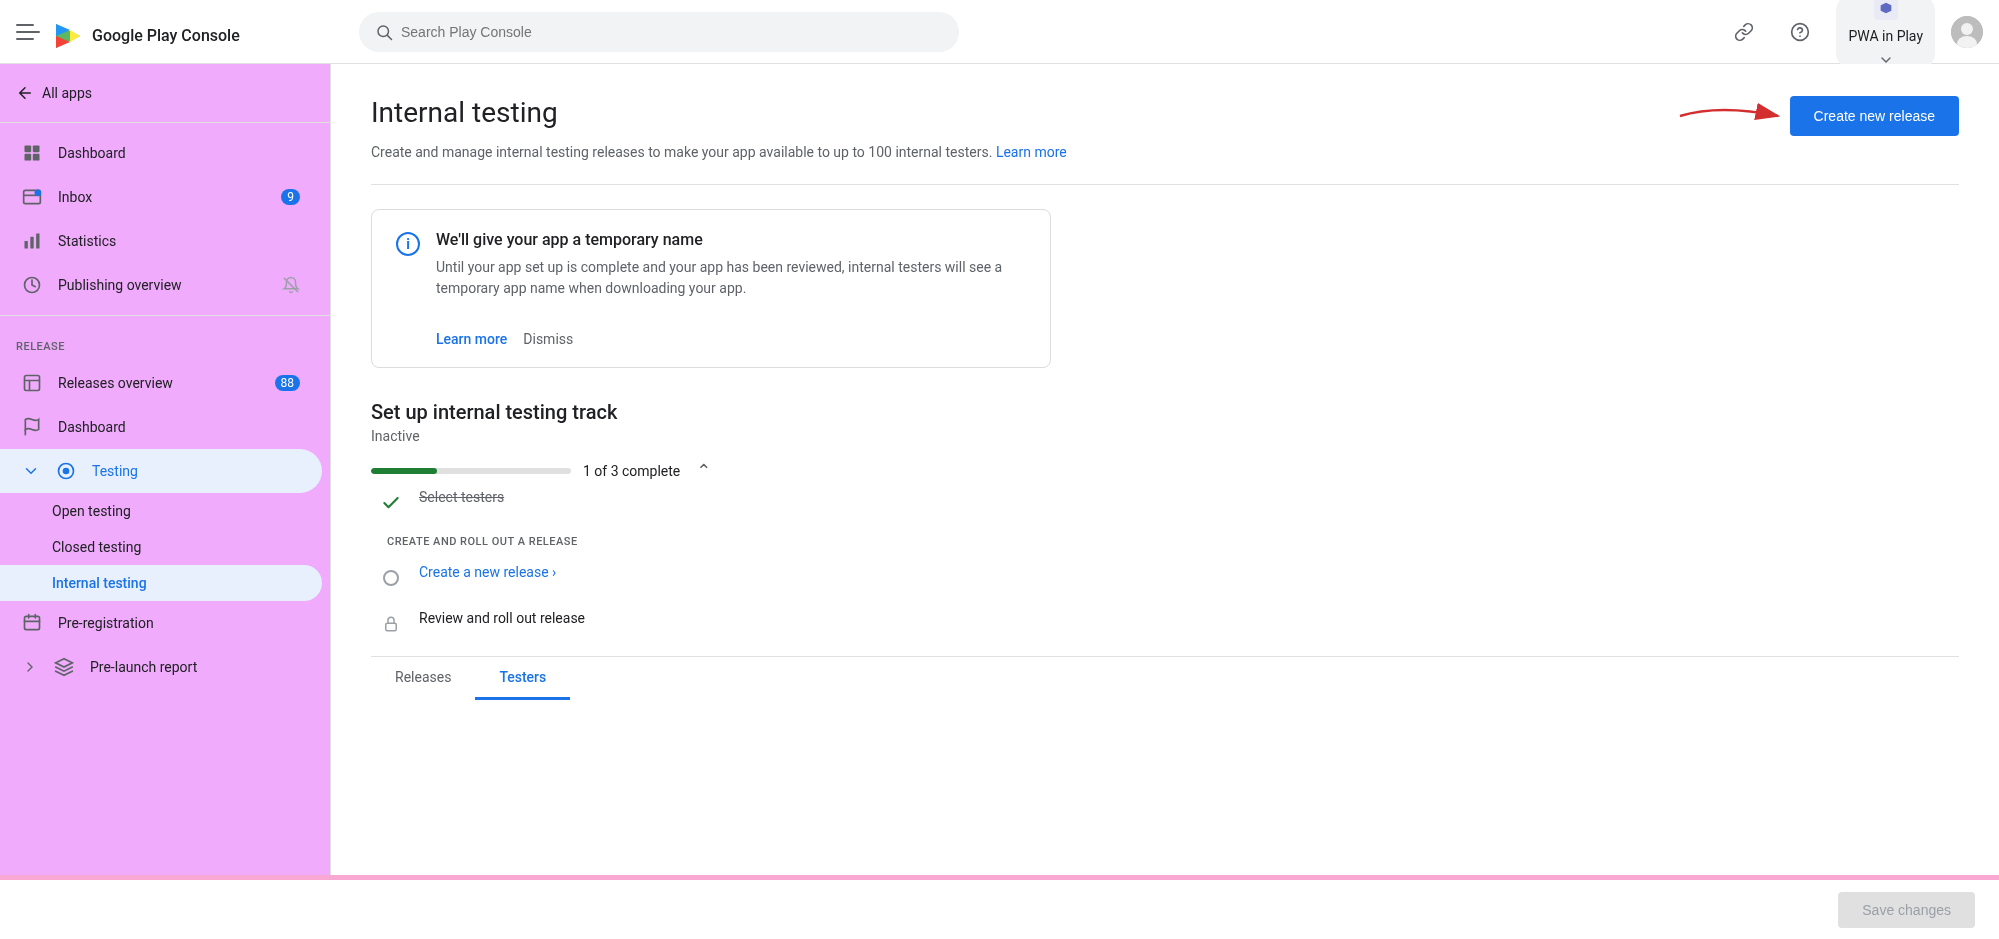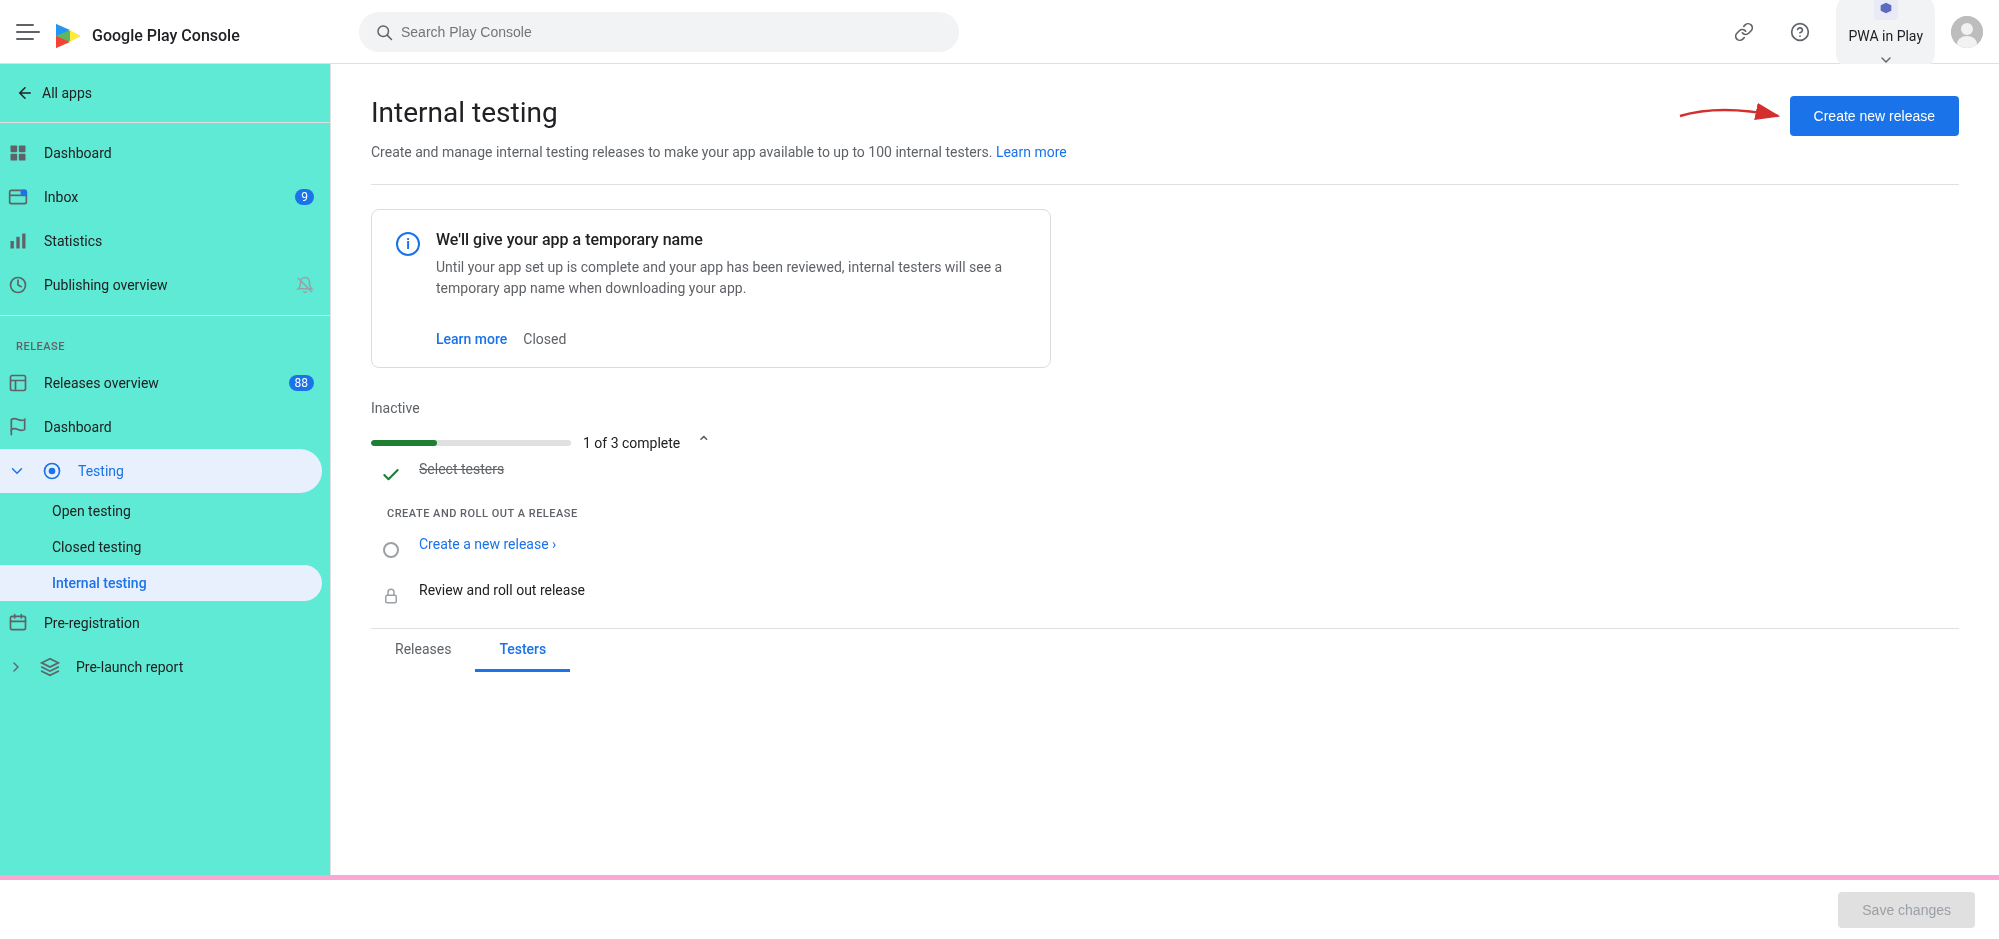--- a/index.html
+++ b/index.html
@@ -37,31 +37,31 @@
     .app-chip-icon { width: 24px; height: 24px; background: #e8eaf6; border-radius: 4px; display: flex; align-items: center; justify-content: center; }
     .app-chip-label { font-size: 14px; color: #202124; }
     .avatar { width: 32px; height: 32px; border-radius: 50%; background: #bdbdbd; display: flex; align-items: center; justify-content: center; cursor: pointer; overflow: hidden; }
 
     
     .main-layout { display: flex; flex: 1; overflow: hidden; }
 
     
     .sidebar {
       width: 331px; flex-shrink: 0; border-right: 1px solid #e0e0e0;
-      overflow-y: auto; background: #5eead4; padding-top: 8px;
+      overflow-y: auto; background: #f0abfc; padding-top: 8px;
     }
     .sidebar-all-apps {
       display: flex; align-items: center; gap: 8px; padding: 12px 16px;
       cursor: pointer; border-radius: 0 24px 24px 0; margin-right: 8px;
       color: #202124;
     }
     .sidebar-divider { height: 1px; background: #e0e0e0; margin: 8px 0; }
     .sidebar-item {
       display: flex; align-items: center; gap: 16px;
-      padding: 12px 8px; cursor: pointer; border-radius: 0 24px 24px 0;
+      padding: 12px 22px; cursor: pointer; border-radius: 0 24px 24px 0;
       margin-right: 8px; color: #202124; position: relative;
     }
     .sidebar-item.active { background: #e8f0fe; color: #1a73e8; }
     .sidebar-item-icon { width: 20px; height: 20px; display: flex; align-items: center; justify-content: center; flex-shrink: 0; }
     .sidebar-item-label { font-size: 14px; flex: 1; }
     .sidebar-badge { background: #1a73e8; color: #fff; border-radius: 10px; padding: 1px 6px; font-size: 12px; }
     .sidebar-section-label {
       padding: 16px 16px 8px; font-size: 11px; font-weight: 500;
       color: #5f6368; text-transform: uppercase; letter-spacing: 0.5px;
     }
@@ -363,25 +363,26 @@
 
     <div class="divider"></div>
 
     <div class="info-card">
       <div class="info-icon">i</div>
       <div class="info-content">
         <div class="info-title">We'll give your app a temporary name</div>
         <div class="info-body">Until your app set up is complete and your app has been reviewed, internal testers will see a temporary app name when downloading your app.</div>
         <div class="info-actions">
           <a href="#" class="info-link">Learn more</a>
-          <a href="#" class="info-link" style="color: #5f6368; font-weight:400;">Closed</a>
+          <a href="#" class="info-link" style="color: #5f6368; font-weight:400;">Dismiss</a>
         </div>
       </div>
     </div>
 
+    <div class="track-title">Set up internal testing track</div>
     <div class="track-status">Inactive</div>
 
     <div class="progress-container">
       <div class="progress-bar-track">
         <div class="progress-bar-fill" style="width: 33%;"></div>
       </div>
       <span class="progress-label">1 of 3 complete</span>
       <span class="progress-toggle">⌃</span>
     </div>
 

